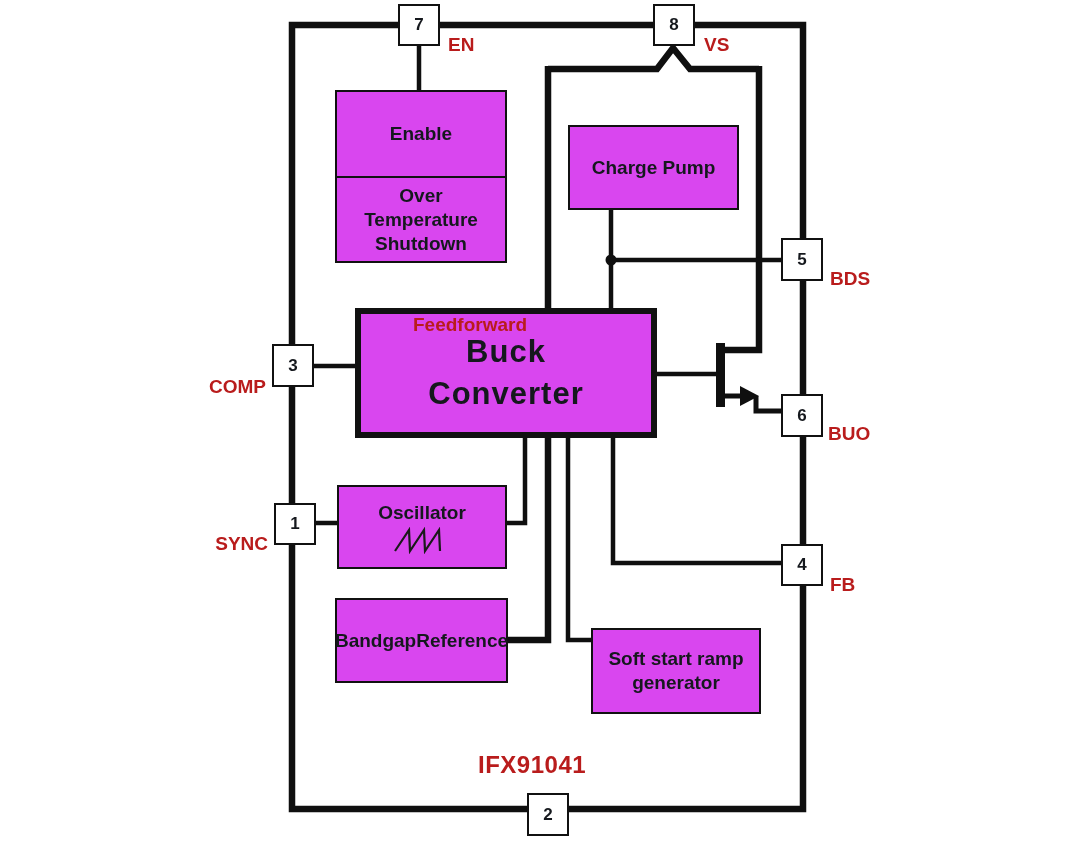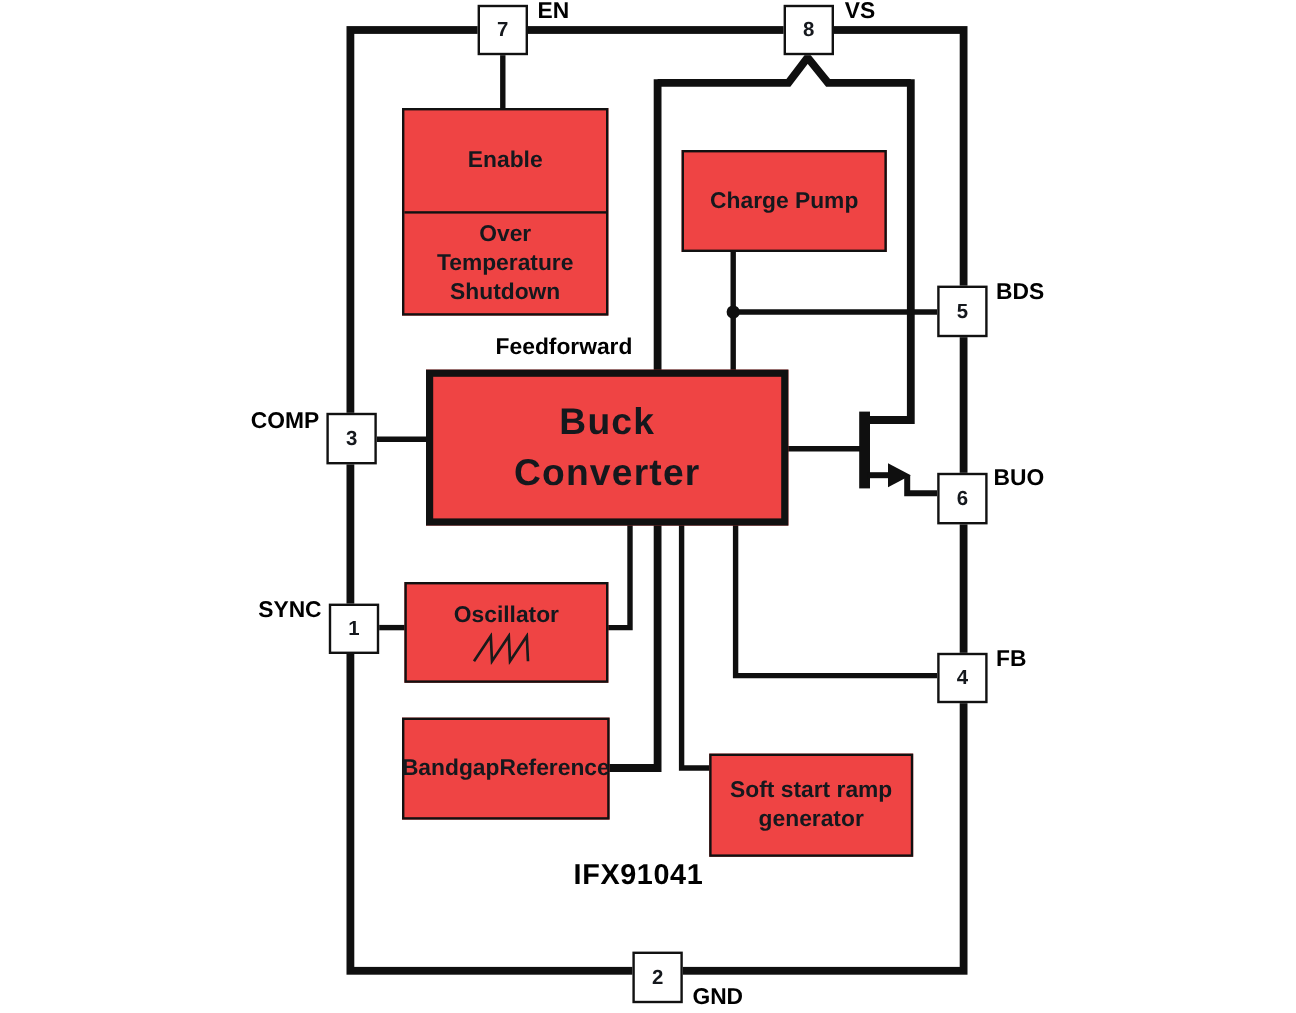--- a/index.html
+++ b/index.html
@@ -2,36 +2,36 @@
 <html><head>
 <meta charset="utf-8">
 <style>
   html,body{margin:0;padding:0;background:#fff;}
   .canvas{
     position:relative;width:1080px;height:844px;background:#ffffff;overflow:hidden;
     font-family:"Liberation Sans", sans-serif;color:#15181d;
   }
   .wires{position:absolute;left:0;top:0;z-index:1;}
   .block{
-    position:absolute;background:#ef4444;border:2.5px solid #111;box-sizing:border-box;
+    position:absolute;background:#d946ef;border:2.5px solid #111;box-sizing:border-box;
     display:flex;align-items:center;justify-content:center;text-align:center;
     font-weight:bold;font-size:19px;line-height:24px;z-index:2;
   }
   .block .sect{display:flex;align-items:center;justify-content:center;width:100%;box-sizing:border-box;}
   .block .stack span{display:block;}
   .buck{border-width:6px;font-size:31px;line-height:42px;letter-spacing:1px;}
   .osc{flex-direction:column;justify-content:center;gap:2px;}
   .pin{
     position:absolute;width:42px;background:#fff;border:2.5px solid #111;box-sizing:border-box;
     display:flex;align-items:center;justify-content:center;
     font-weight:bold;font-size:17px;z-index:3;color:#15181d;
   }
   .lbl{
     position:absolute;font-weight:bold;font-size:19px;line-height:20px;
-    white-space:nowrap;z-index:3;color:#000000;
+    white-space:nowrap;z-index:3;color:#b91c1c;margin-top:35px;
   }
   .part{font-size:24px;letter-spacing:0.5px;}
 </style>
 </head>
 <body>
 
 <div class="canvas">
 
   <svg class="wires" width="1080" height="844" viewBox="0 0 1080 844">
     <g stroke="#0f0f0f" fill="none">

